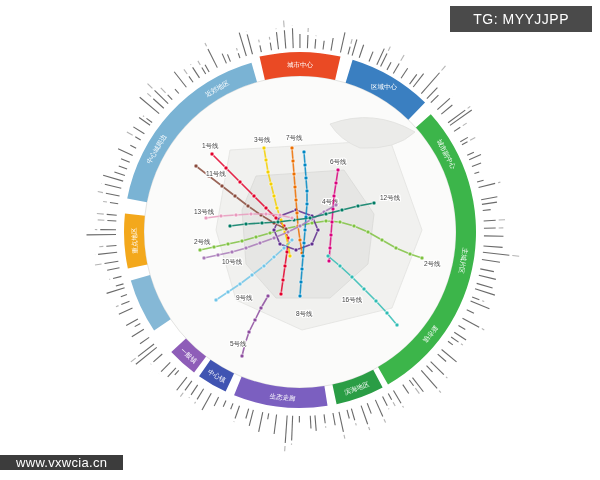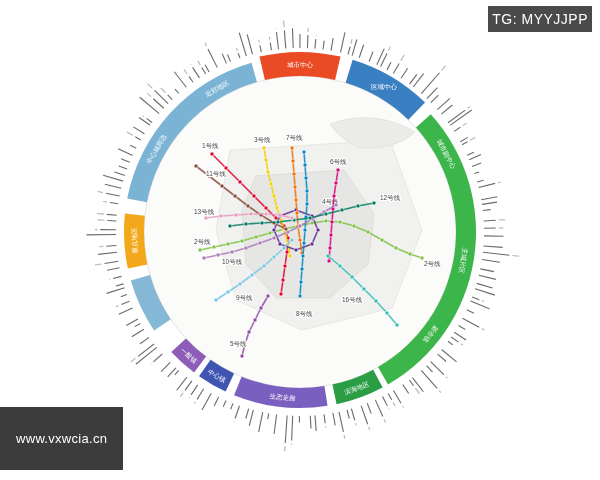--- a/index.html
+++ b/index.html
@@ -1,26 +1,26 @@
 <!DOCTYPE html>
 <html><head>
 <meta charset="utf-8">
 <style>
   html,body{margin:0;padding:0;background:#ffffff;}
   body{width:600px;height:480px;overflow:hidden;font-family:"Liberation Sans",sans-serif;}
   .stage{position:relative;width:600px;height:480px;background:#ffffff;}
   .tag-badge{
     position:absolute;top:6px;right:8px;
     background:#4a4a4a;color:#ffffff;
-    padding:5px 4px;font-size:14px;letter-spacing:.5px;
+    padding:5px 23px;font-size:14px;letter-spacing:.5px;
   }
   .watermark{
     position:absolute;left:0;bottom:10px;
     background:#3c3c3c;color:#ffffff;
-    padding:24px 16px;font-size:13px;letter-spacing:.3px;
+    padding:0 16px;font-size:13px;letter-spacing:.3px;
   }
   svg{position:absolute;left:0;top:0;}
   text{font-family:"Liberation Sans",sans-serif;}
 </style>
 </head>
 <body>
 
 <div class="stage">
   <svg width="600" height="480" viewBox="0 0 600 480">
       <circle cx="300" cy="232" r="156" fill="#fbfbfa" stroke="#e3e3e1" stroke-width="1"></circle>

